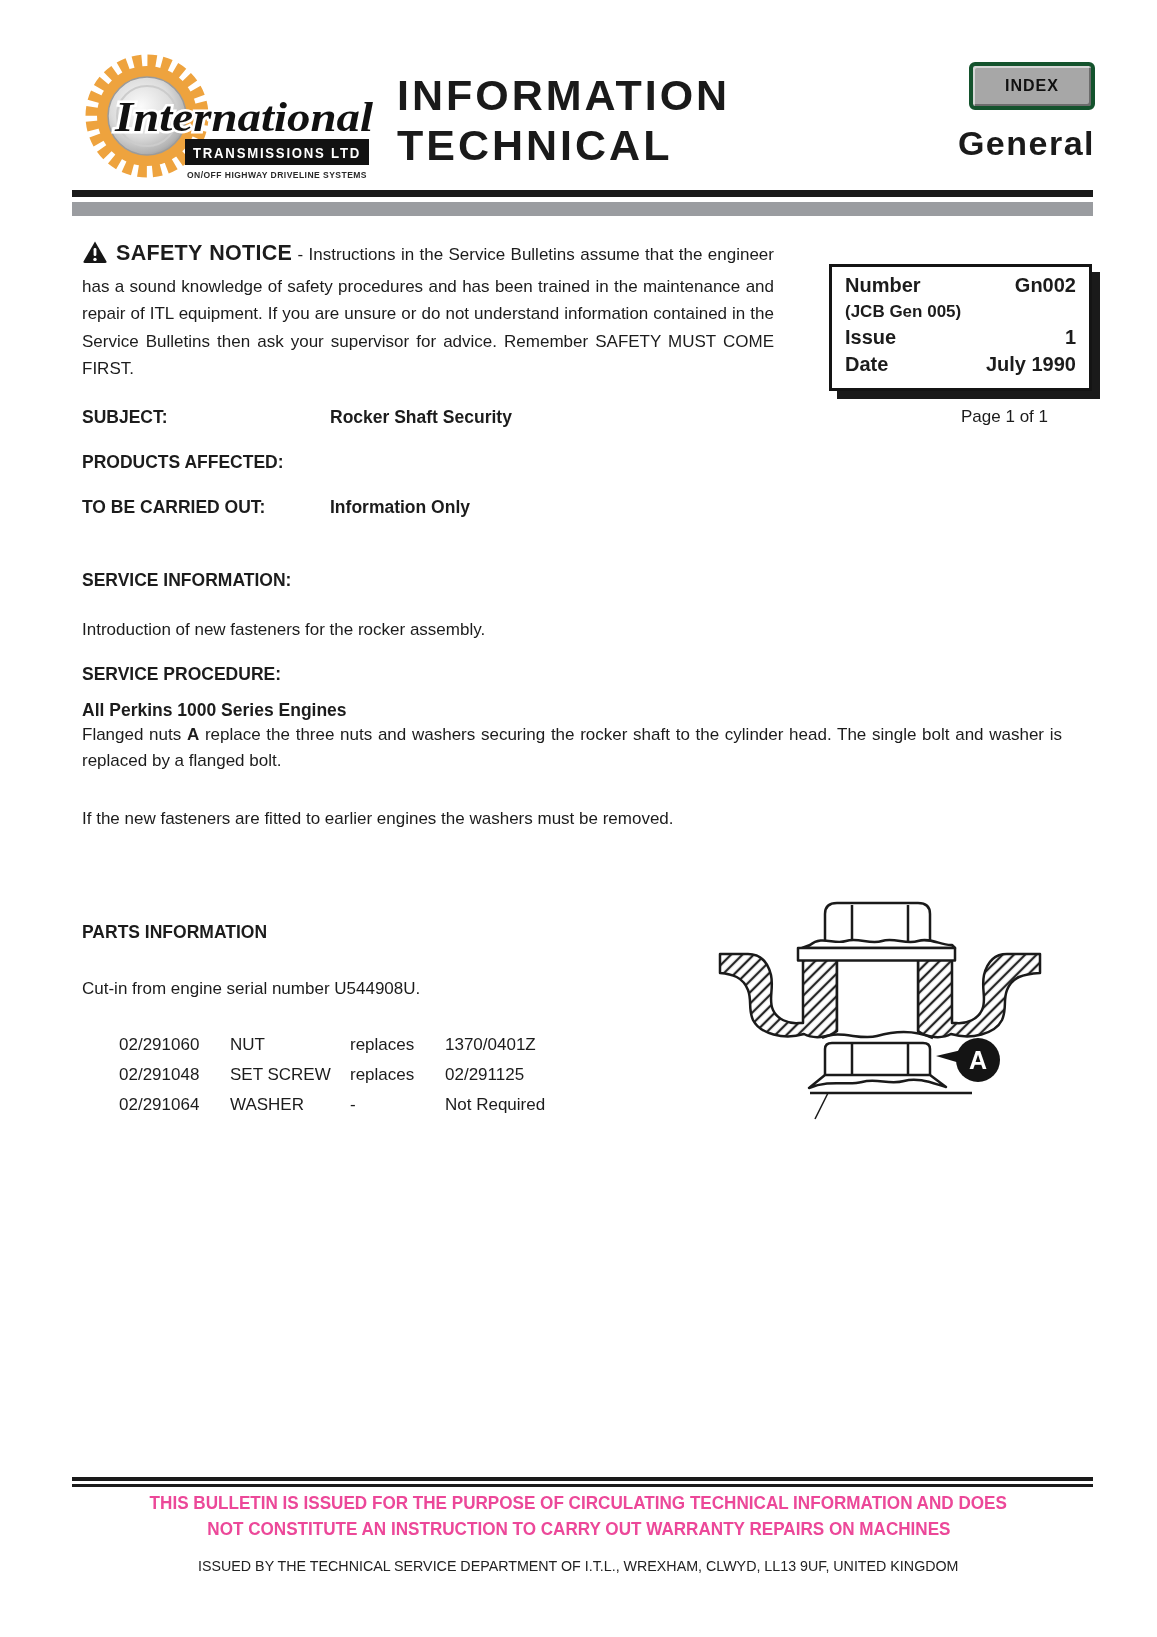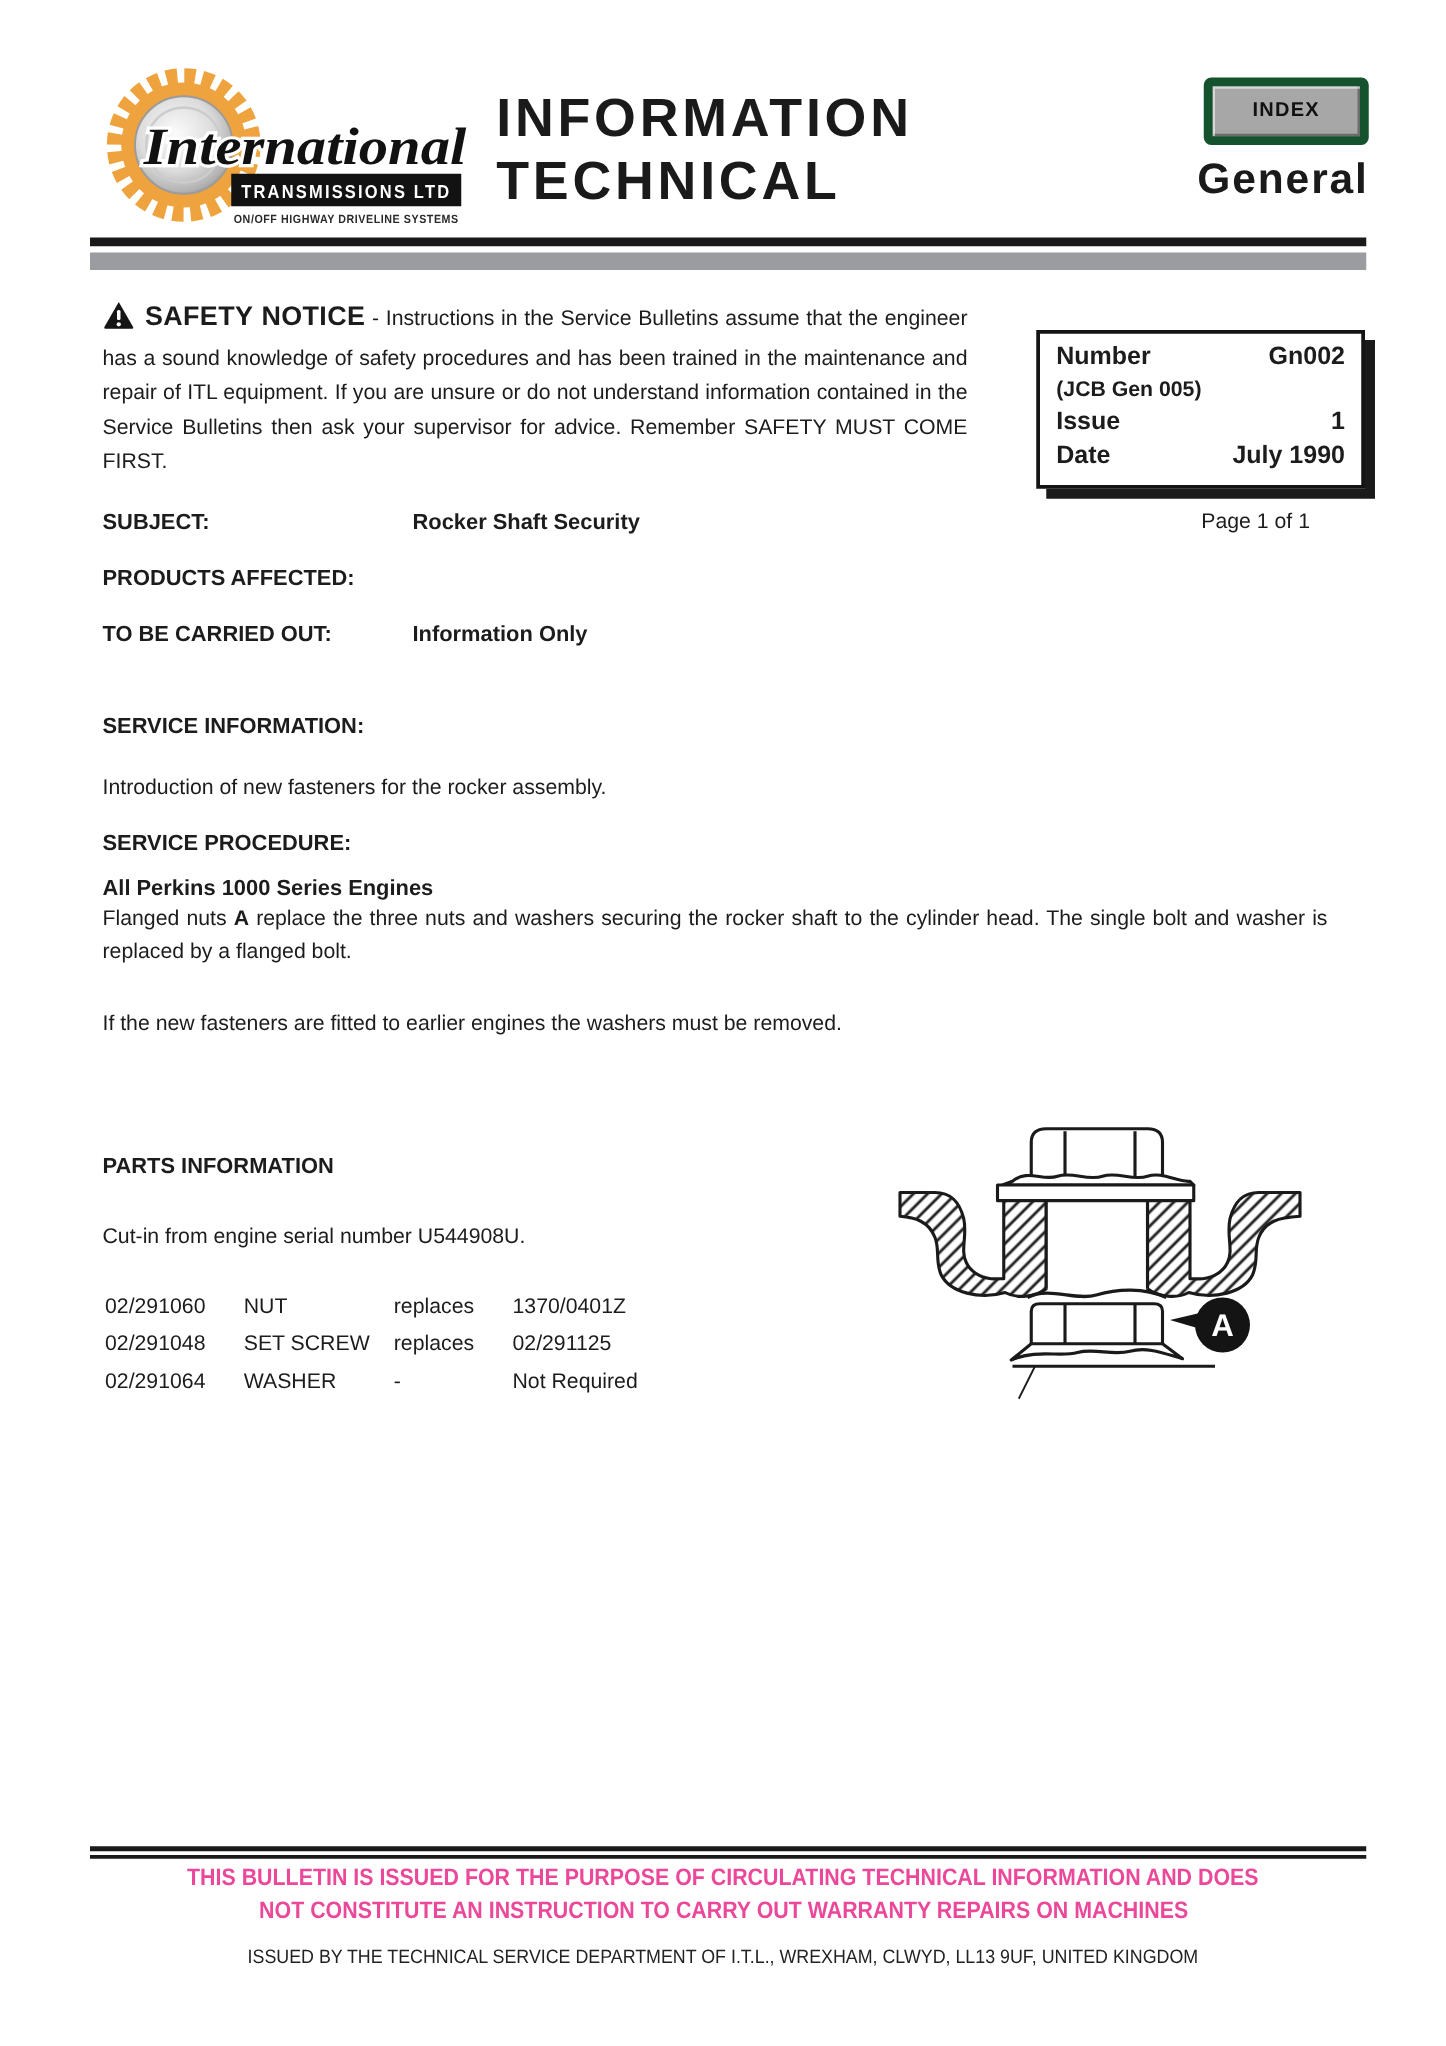--- a/index.html
+++ b/index.html
@@ -6,21 +6,21 @@
   .page{
     position:relative;width:1157px;height:1637px;background:#fff;
     font-family:"Liberation Sans",sans-serif;color:#1c1c1c;overflow:hidden;
   }
   .abs{position:absolute;}
 
   
   .doc-title{left:397px;top:70px;font-size:43px;font-weight:bold;letter-spacing:3px;line-height:50px;color:#1a1a1a;white-space:nowrap;}
   .index-btn{
     right:62px;top:62px;width:118px;height:40px;
-    background:#a7a7a7;border:7px solid #14532d;border-radius:6px;
+    background:#a7a7a7;border:4px solid #14532d;border-radius:6px;
     box-shadow:inset 2px 2px 0 rgba(255,255,255,.55), inset -2px -2px 0 rgba(0,0,0,.35);
     font-size:16px;font-weight:bold;letter-spacing:1px;color:#111;
     display:flex;align-items:center;justify-content:center;cursor:pointer;
   }
   .category{right:62px;top:124px;font-size:34px;font-weight:bold;letter-spacing:1.5px;color:#1a1a1a;}
   .rule-black{left:72px;top:190px;width:1021px;height:7px;background:#1a1a1a;}
   .rule-gray{left:72px;top:202px;width:1021px;height:14px;background:#9a9ca0;}
 
   
   .safety{left:82px;top:240px;width:692px;font-size:17px;line-height:27.5px;text-align:justify;}
@@ -42,21 +42,21 @@
   .meta-row .val{font-weight:bold;}
   .page-indicator{right:109px;top:407px;font-size:17px;}
 
   .h-bold{left:82px;font-size:17.5px;font-weight:bold;}
   .body-text{left:82px;font-size:17px;line-height:26px;}
   .justify{text-align:justify;}
 
   
   .parts{left:84px;top:1030px;font-size:17px;line-height:30px;}
   .p-row{display:flex;}
-  .p-c1{width:111px;flex:0 0 111px;}
+  .p-c1{width:111px;flex:0 0 111px;margin-left:35px;}
   .p-c2{width:120px;flex:0 0 120px;}
   .p-c3{width:95px;flex:0 0 95px;}
 
   
   .f-rule1{left:72px;top:1477px;width:1021px;height:4px;background:#1a1a1a;}
   .f-rule2{left:72px;top:1484px;width:1021px;height:3px;background:#1a1a1a;}
   .f-line{left:62px;width:1033px;text-align:center;}
   .cond{display:inline-block;transform:scaleX(.9);transform-origin:center;white-space:nowrap;}
   .f-bold{font-size:19px;font-weight:bold;color:#ec4899;}
   .f-issued{font-size:15.5px;color:#222;}

